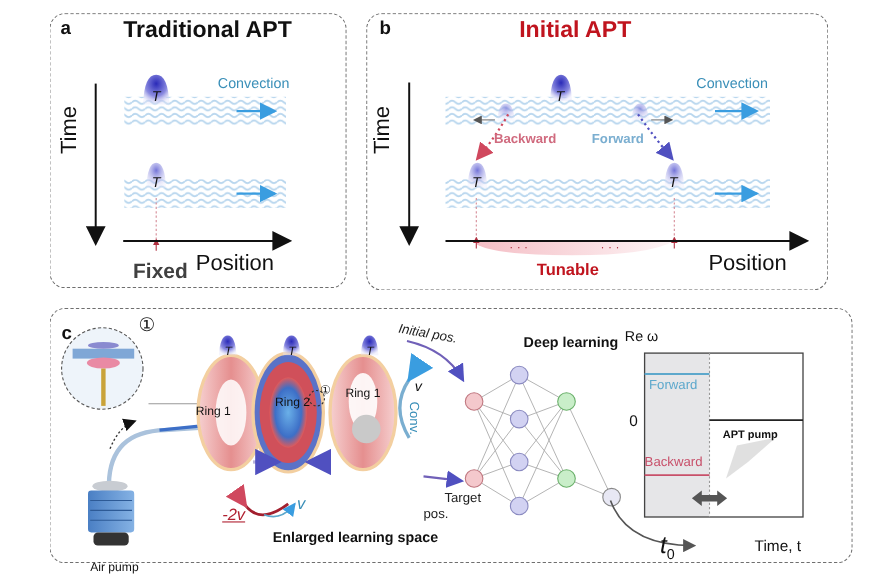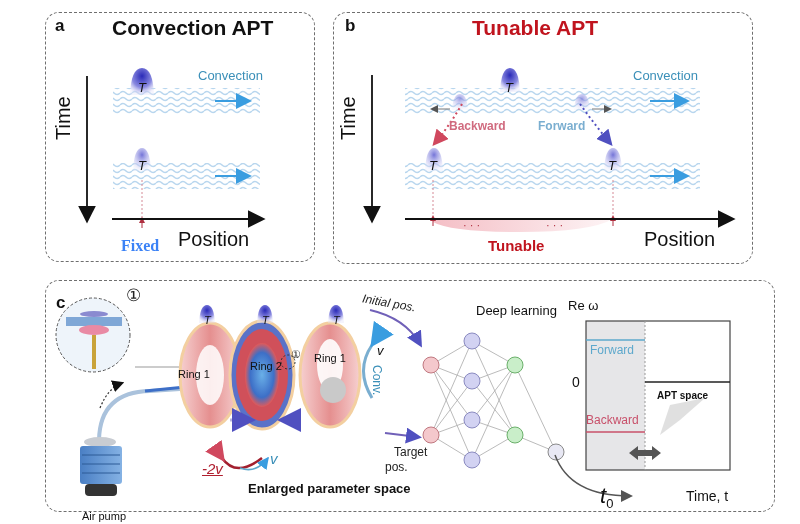--- a/index.html
+++ b/index.html
@@ -11,21 +11,21 @@
   .plabel { position: absolute; font-weight: bold; font-size: 17px; color: #111; }
   .title { position: absolute; font-weight: bold; font-size: 21px; white-space: nowrap; }
   .txt { position: absolute; white-space: nowrap; }
   svg { position: absolute; left: 0; top: 0; overflow: visible; }
 </style>
 </head>
 <body>
 
 <div id="panel-a" class="panel"></div>
 <div class="plabel" style="left:55px;top:16px;">a</div>
-<div class="title" style="left:112px;top:16px;color:#111;">Convection APT</div>
+<div class="title" style="left:112px;top:16px;color:#111;">Traditional APT</div>
 
 <svg width="800" height="524">
   <defs>
     <pattern id="wave" x="0" y="0" width="12" height="6" patternUnits="userSpaceOnUse">
       <path d="M0 3 Q3 0 6 3 T12 3" stroke="#b8d6ee" stroke-width="1.6" fill="none"></path>
     </pattern>
     <radialGradient id="hot" cx="50%" cy="30%" r="70%">
       <stop offset="0%" stop-color="#2a2ab8"></stop>
       <stop offset="60%" stop-color="#8a8ae0"></stop>
       <stop offset="100%" stop-color="#e4e4fa" stop-opacity="0.4"></stop>
@@ -91,25 +91,25 @@
 
   <line x1="372" y1="75" x2="372" y2="220" stroke="#111" stroke-width="1.8" marker-end="url(#arrBlk)"></line>
   <line x1="405" y1="219" x2="732" y2="219" stroke="#111" stroke-width="1.8" marker-end="url(#arrBlk)"></line>
 </svg>
 
 <div class="txt" style="left:198px;top:68px;font-size:13px;color:#3a8fb8;">Convection</div>
 <div class="txt" style="left:138px;top:80px;font-size:13px;font-style:italic;color:#111;">T</div>
 <div class="txt" style="left:138px;top:158px;font-size:13px;font-style:italic;color:#111;">T</div>
 <div class="txt" style="left:52px;top:140px;font-size:20px;color:#111;transform:rotate(-90deg);transform-origin:left top;">Time</div>
 <div class="txt" style="left:178px;top:228px;font-size:20px;color:#111;">Position</div>
-<div class="txt" style="left:121px;top:237px;font-size:16px;font-weight:bold;color:#3b82f6;font-family:Liberation Serif, serif;">Fixed</div>
+<div class="txt" style="left:121px;top:237px;font-size:19px;font-weight:bold;color:#404040;">Fixed</div>
 
 <div id="panel-b" class="panel"></div>
 <div class="plabel" style="left:345px;top:16px;">b</div>
-<div class="title" style="left:472px;top:16px;color:#c0141e;">Tunable APT</div>
+<div class="title" style="left:472px;top:16px;color:#c0141e;">Initial APT</div>
 <div class="txt" style="left:633px;top:68px;font-size:13px;color:#3a8fb8;">Convection</div>
 <div class="txt" style="left:505px;top:80px;font-size:13px;font-style:italic;color:#111;">T</div>
 <div class="txt" style="left:449px;top:119px;font-size:12px;font-weight:bold;color:#d06a7e;">Backward</div>
 <div class="txt" style="left:538px;top:119px;font-size:12px;font-weight:bold;color:#7aaed0;">Forward</div>
 <div class="txt" style="left:429px;top:158px;font-size:13px;font-style:italic;color:#111;">T</div>
 <div class="txt" style="left:608px;top:158px;font-size:13px;font-style:italic;color:#111;">T</div>
 <div class="txt" style="left:337px;top:140px;font-size:20px;color:#111;transform:rotate(-90deg);transform-origin:left top;">Time</div>
 <div class="txt" style="left:644px;top:228px;font-size:20px;color:#111;">Position</div>
 <div class="txt" style="left:488px;top:237px;font-size:15px;font-weight:bold;color:#c0141e;">Tunable</div>
 <div class="txt" style="left:463px;top:219px;font-size:11px;color:#b03040;">· · ·</div>
@@ -237,27 +237,27 @@
 <div class="txt" style="left:204px;top:314px;font-size:11px;font-style:italic;color:#111;">T</div>
 <div class="txt" style="left:262px;top:314px;font-size:11px;font-style:italic;color:#111;">T</div>
 <div class="txt" style="left:333px;top:314px;font-size:11px;font-style:italic;color:#111;">T</div>
 <div class="txt" style="left:178px;top:368px;font-size:11px;color:#111;">Ring 1</div>
 <div class="txt" style="left:250px;top:360px;font-size:11px;color:#111;">Ring 2</div>
 <div class="txt" style="left:291px;top:348px;font-size:11px;color:#222;">①</div>
 <div class="txt" style="left:314px;top:352px;font-size:11px;color:#111;">Ring 1</div>
 <div class="txt" style="left:377px;top:343px;font-size:13px;font-style:italic;color:#111;">v</div>
 <div class="txt" style="left:384px;top:365px;font-size:12px;color:#3a8fb8;transform:rotate(90deg);transform-origin:left top;">Conv.</div>
 <div class="txt" style="left:362px;top:296px;font-size:12px;font-style:italic;color:#222;transform:rotate(10deg);">Initial pos.</div>
-<div class="txt" style="left:394px;top:445px;font-size:12px;color:#222;">Target</div>
+<div class="txt" style="left:404px;top:445px;font-size:12px;color:#222;">Target</div>
 <div class="txt" style="left:385px;top:460px;font-size:12px;color:#222;">pos.</div>
-<div class="txt" style="left:445px;top:303px;font-size:13px;font-weight:normal;color:#111;padding-left:31px;">Deep learning</div>
+<div class="txt" style="left:445px;top:303px;font-size:13px;font-weight:bold;color:#111;padding-left:31px;">Deep learning</div>
 <div class="txt" style="left:82px;top:510px;font-size:11px;color:#111;">Air pump</div>
 <div class="txt" style="left:202px;top:460px;font-size:15px;font-style:italic;color:#b02030;text-decoration:underline;">-2v</div>
 <div class="txt" style="left:270px;top:450px;font-size:15px;font-style:italic;color:#3a8fb8;">v</div>
-<div class="txt" style="left:248px;top:481px;font-size:13px;font-weight:bold;color:#111;">Enlarged parameter space</div>
+<div class="txt" style="left:248px;top:481px;font-size:13px;font-weight:bold;color:#111;">Enlarged learning space</div>
 
 <div class="txt" style="left:568px;top:298px;font-size:13px;color:#111;">Re ω</div>
 <div class="txt" style="left:572px;top:374px;font-size:14px;color:#111;">0</div>
 <div class="txt" style="left:590px;top:343px;font-size:12px;color:#5da8cc;">Forward</div>
 <div class="txt" style="left:586px;top:413px;font-size:12px;color:#c8506a;">Backward</div>
-<div class="txt" style="left:657px;top:390px;font-size:10px;font-weight:bold;color:#111;">APT space</div>
+<div class="txt" style="left:657px;top:390px;font-size:10px;font-weight:bold;color:#111;">APT pump</div>
 <div class="txt" style="left:600px;top:483px;font-size:22px;font-style:italic;color:#111;"><span>t</span><sub style="font-size:13px;font-style:normal;">0</sub></div>
 <div class="txt" style="left:670px;top:488px;font-size:14px;color:#111;margin-left:16px;">Time, t</div>
 
 </body></html>

